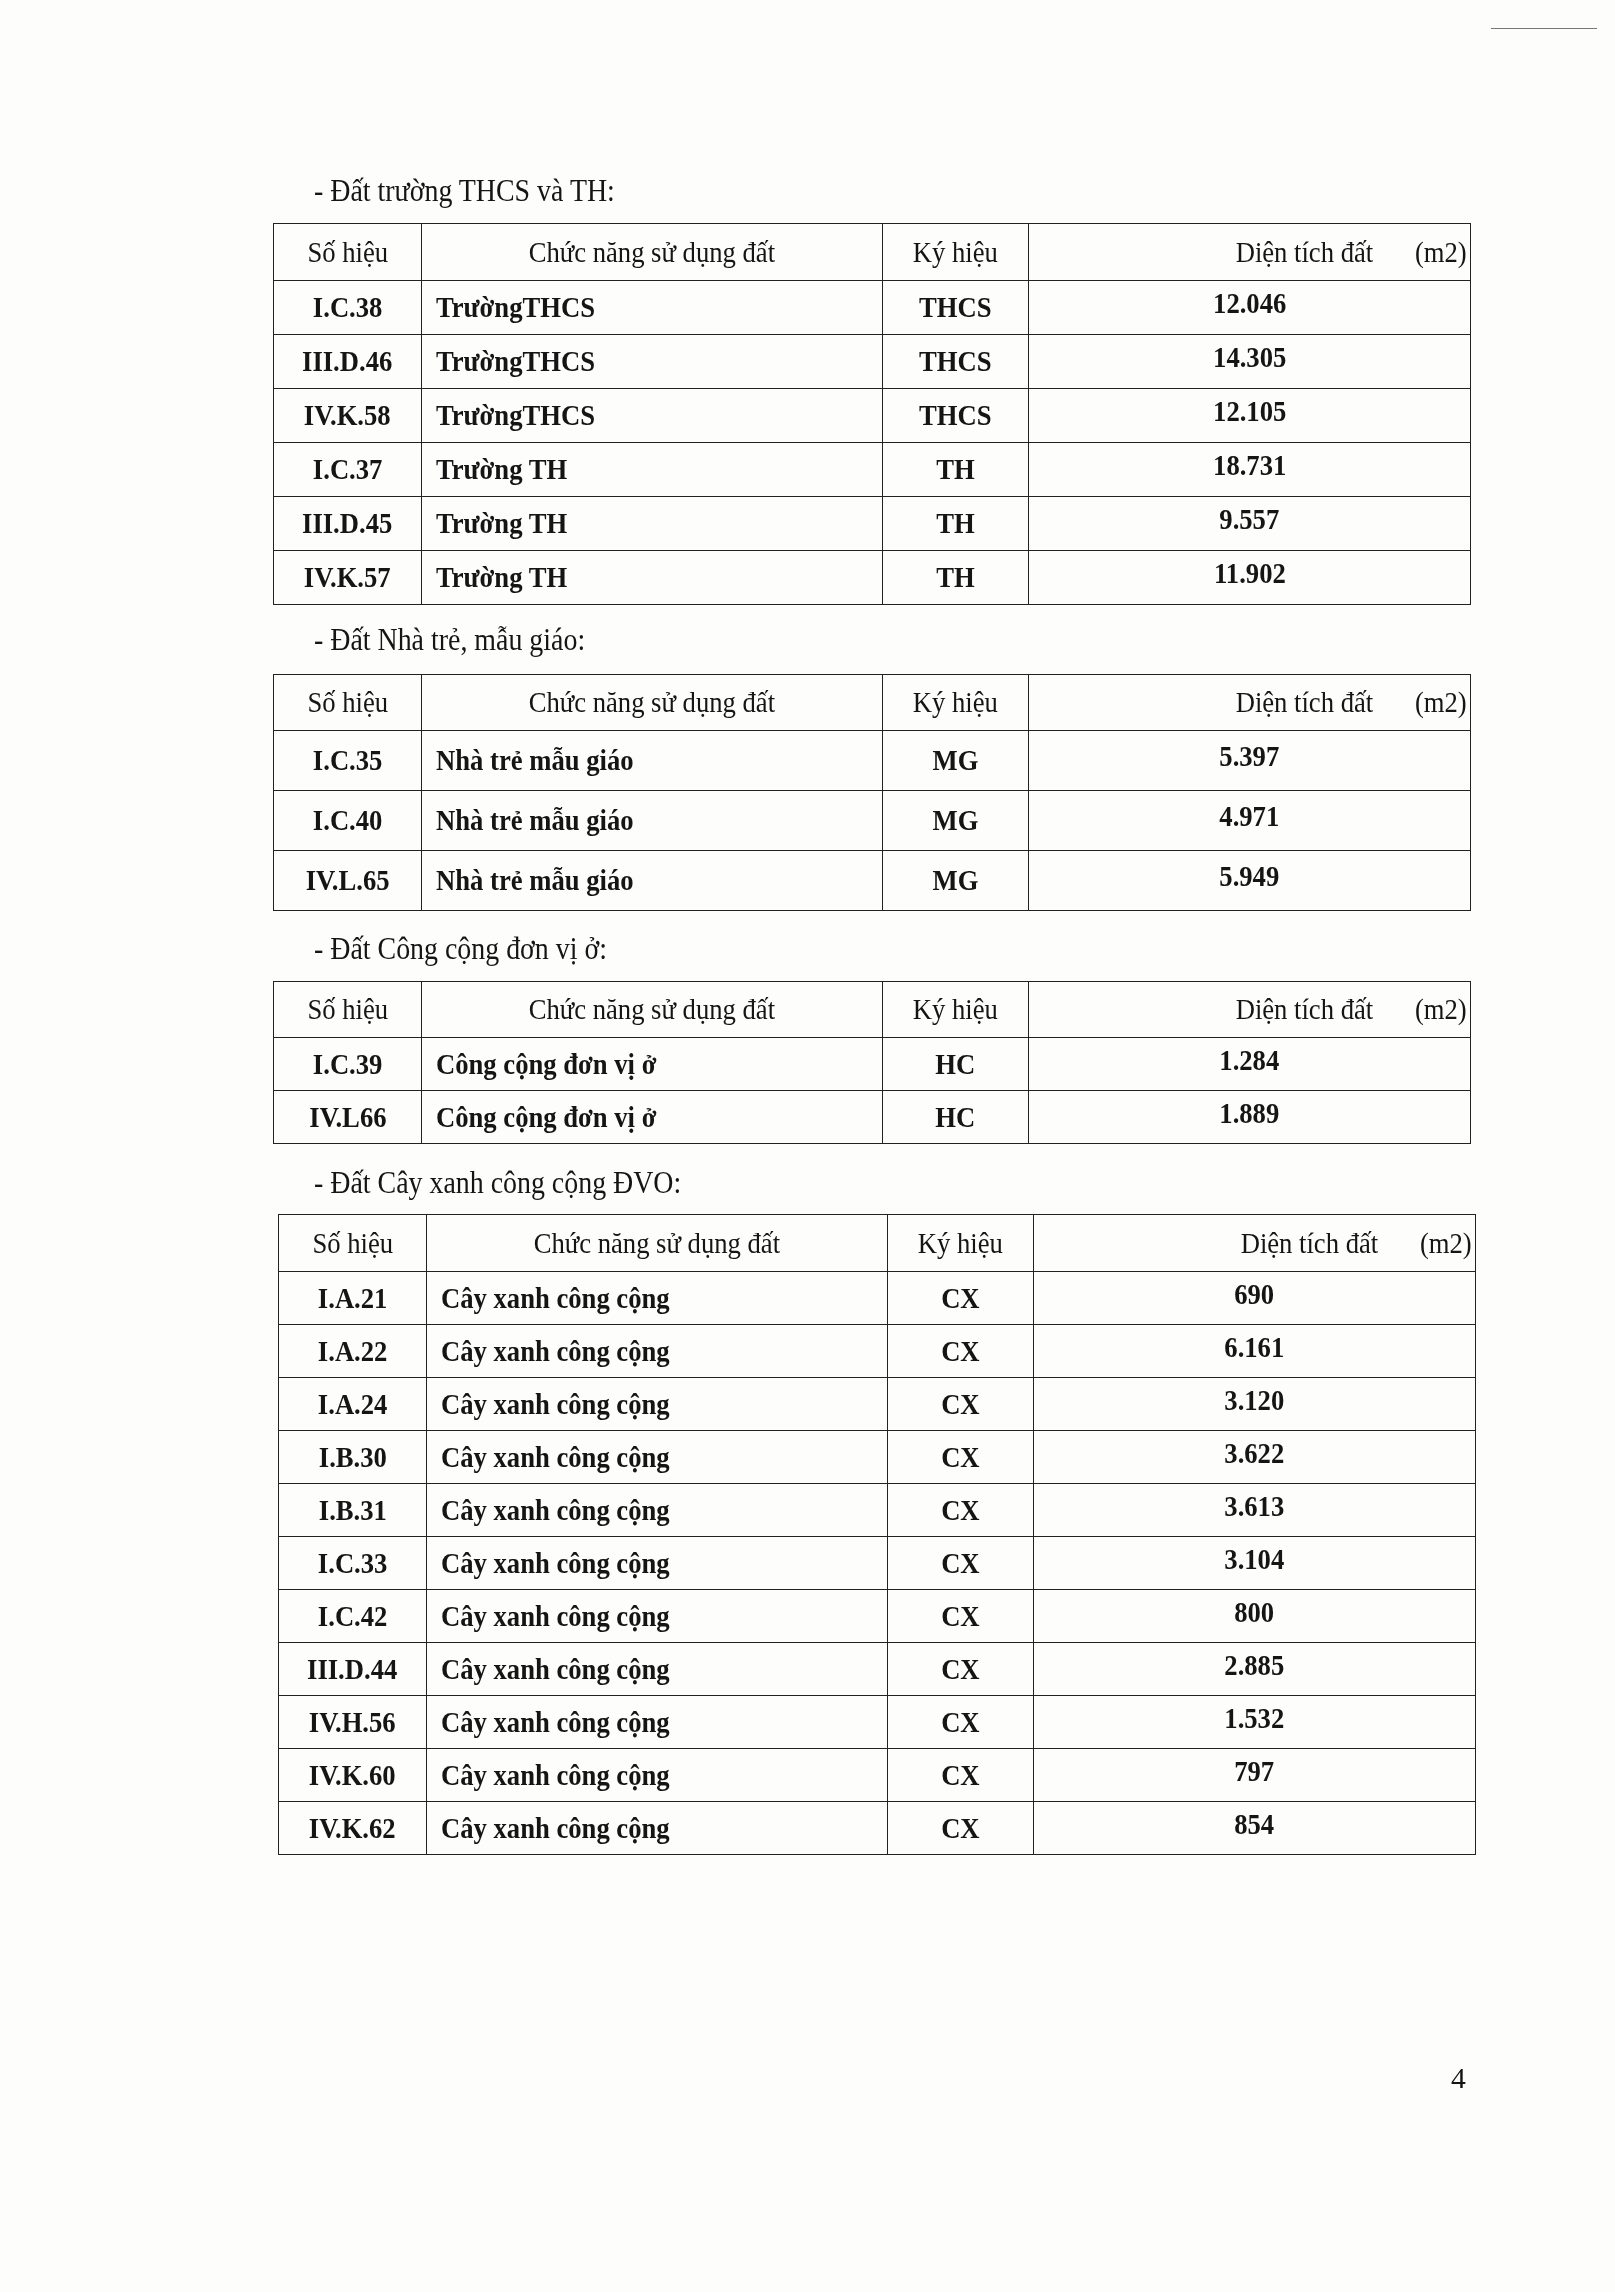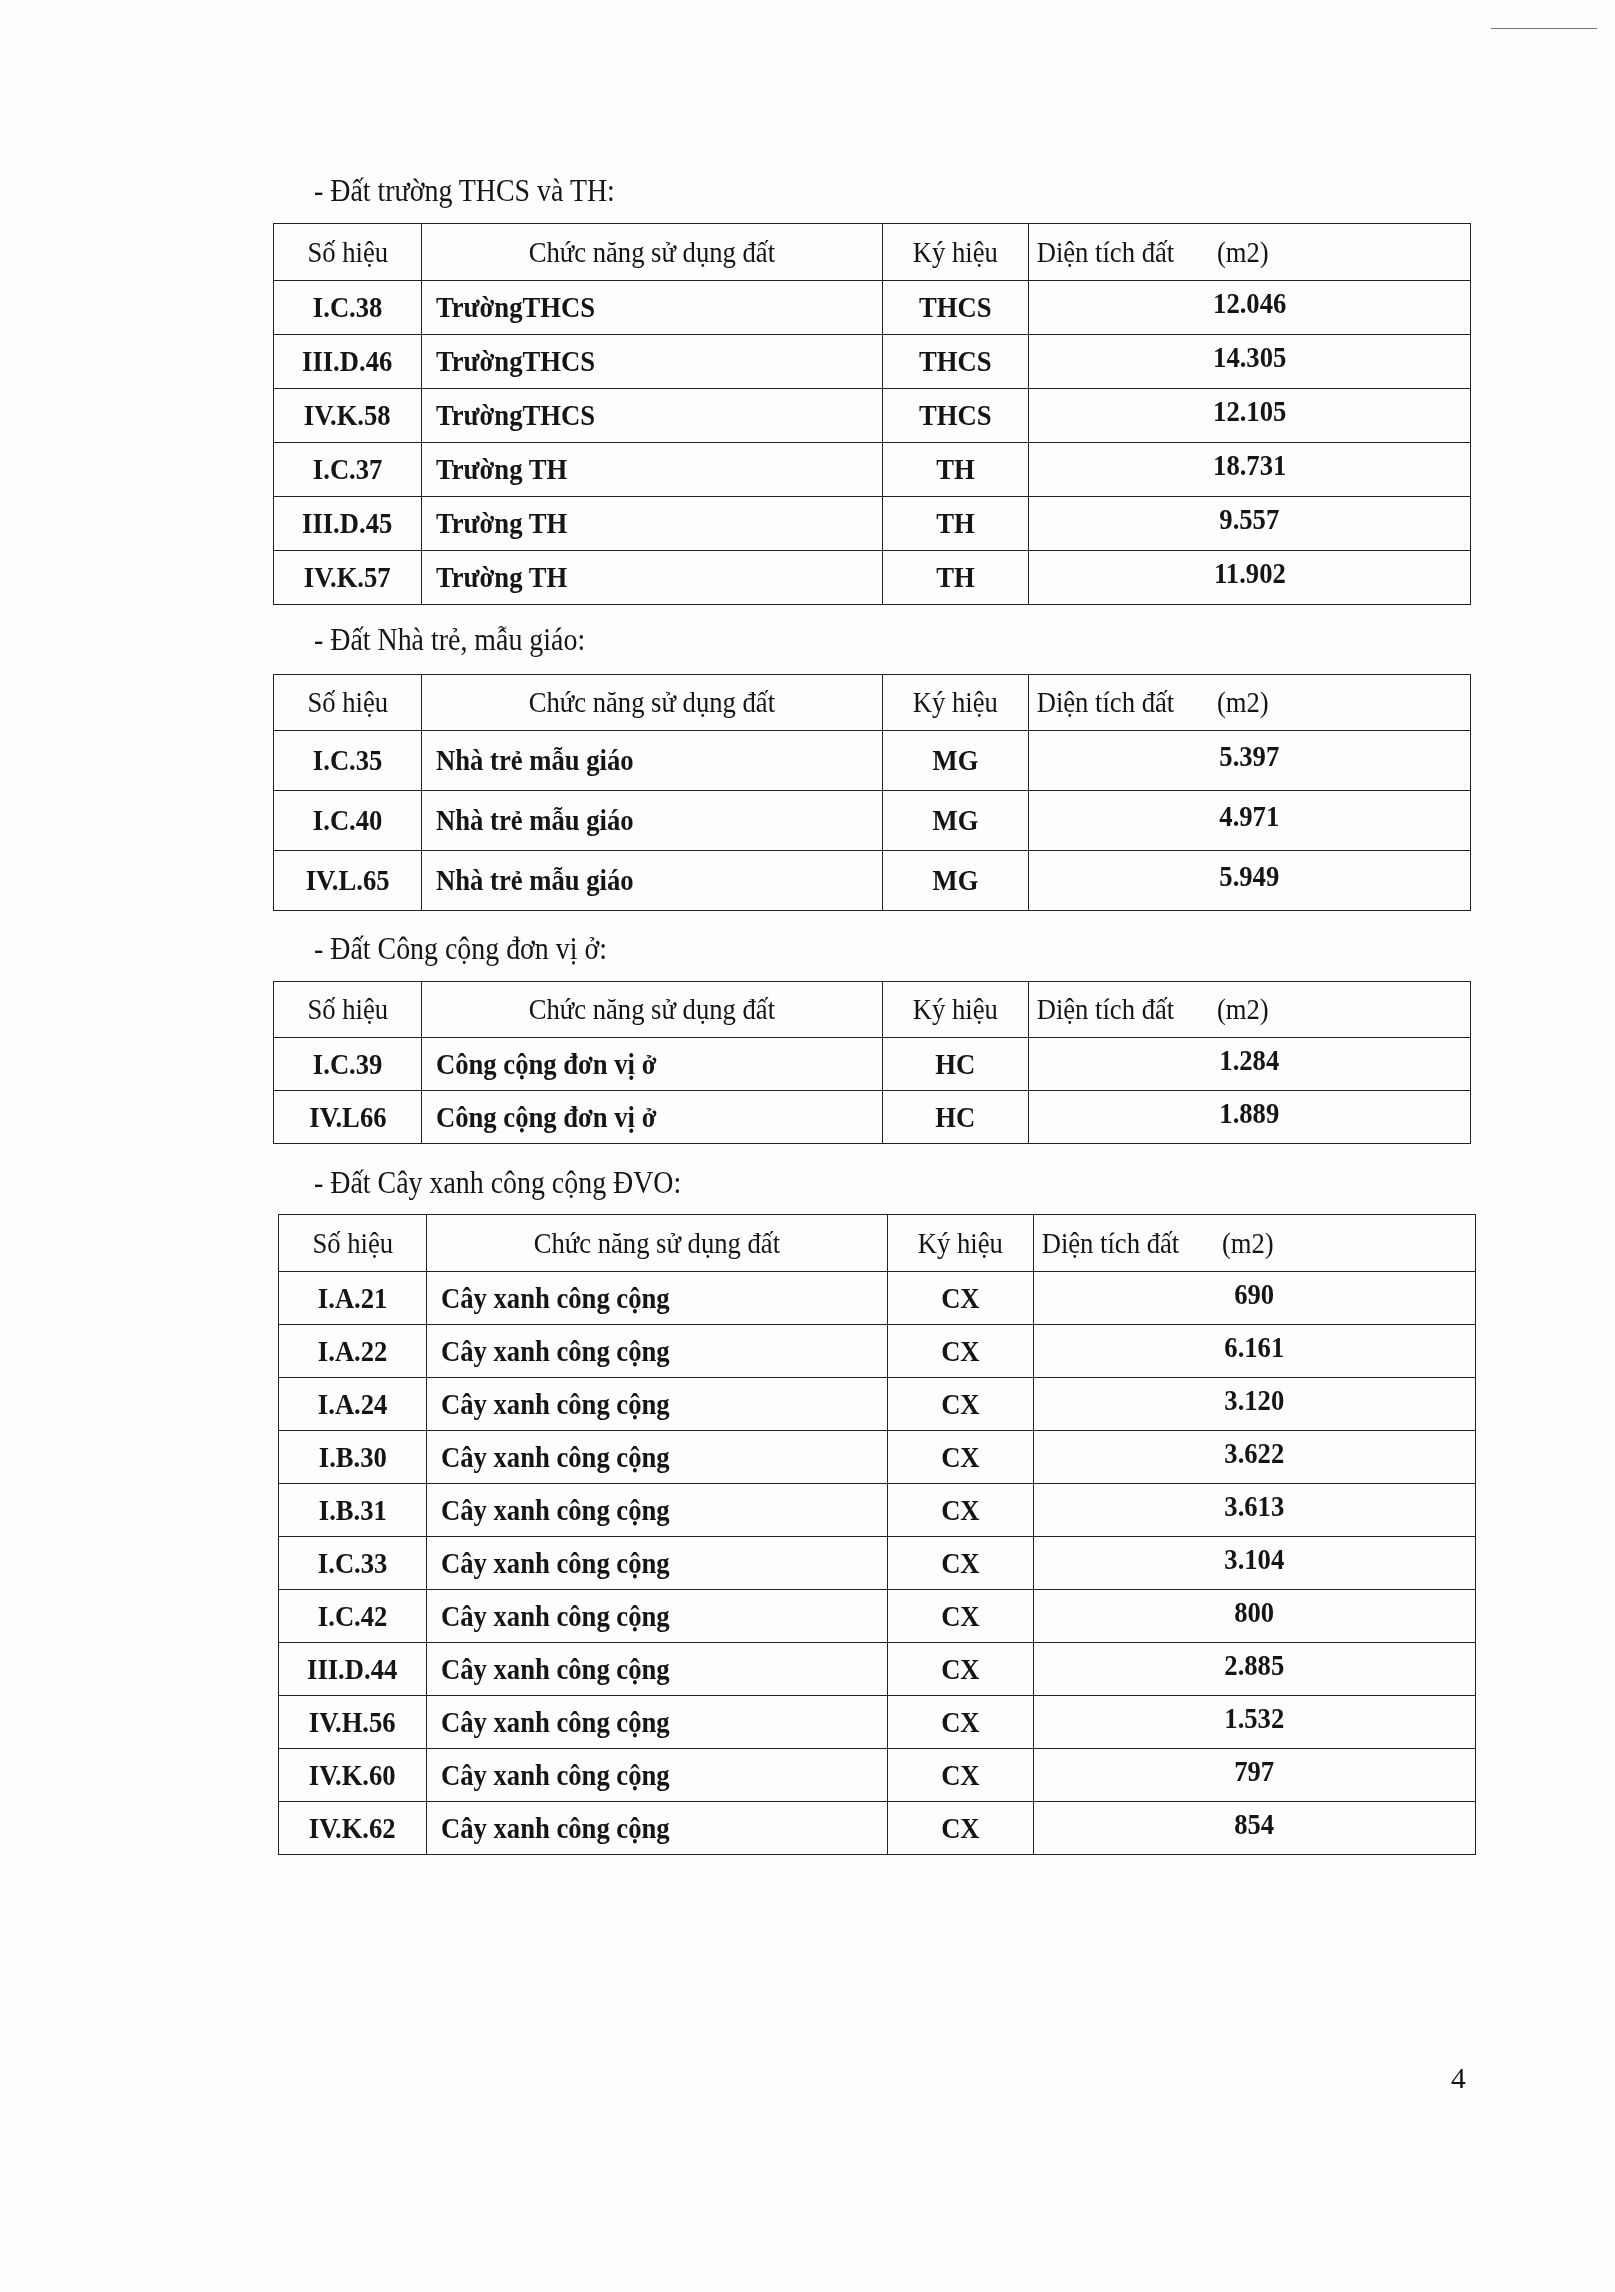--- a/index.html
+++ b/index.html
@@ -27,21 +27,21 @@
       overflow: hidden; white-space: nowrap;
     }
     table.land th {
       font-weight: normal; font-size: 29.6px;
     }
     table.land th span, table.land td span { display: inline-block; transform: scaleX(0.9); }
     table.land td { font-size: 29.6px; font-weight: bold; }
     table.land td.fn { text-align: left; padding-left: 14.3px; text-decoration: underline; }
     table.land td.fn span { transform-origin: left center; }
     table.land td.area { padding-bottom: 7.2px; }
-    table.land th.area-h { text-align: left; }
+    table.land th.area-h { text-align: right; }
     table.land th.area-h .unit { margin-left: 32px; }
     .c1 { width: 148px; } .c2 { width: 461px; } .c3 { width: 146px; } .c4 { width: auto; }
     .page-number {
       position: absolute; left: 1451px; top: 2062px; font-size: 29.6px;
     }
   </style>
 </head>
 <body>
 
 <div class="scan-line"></div>

